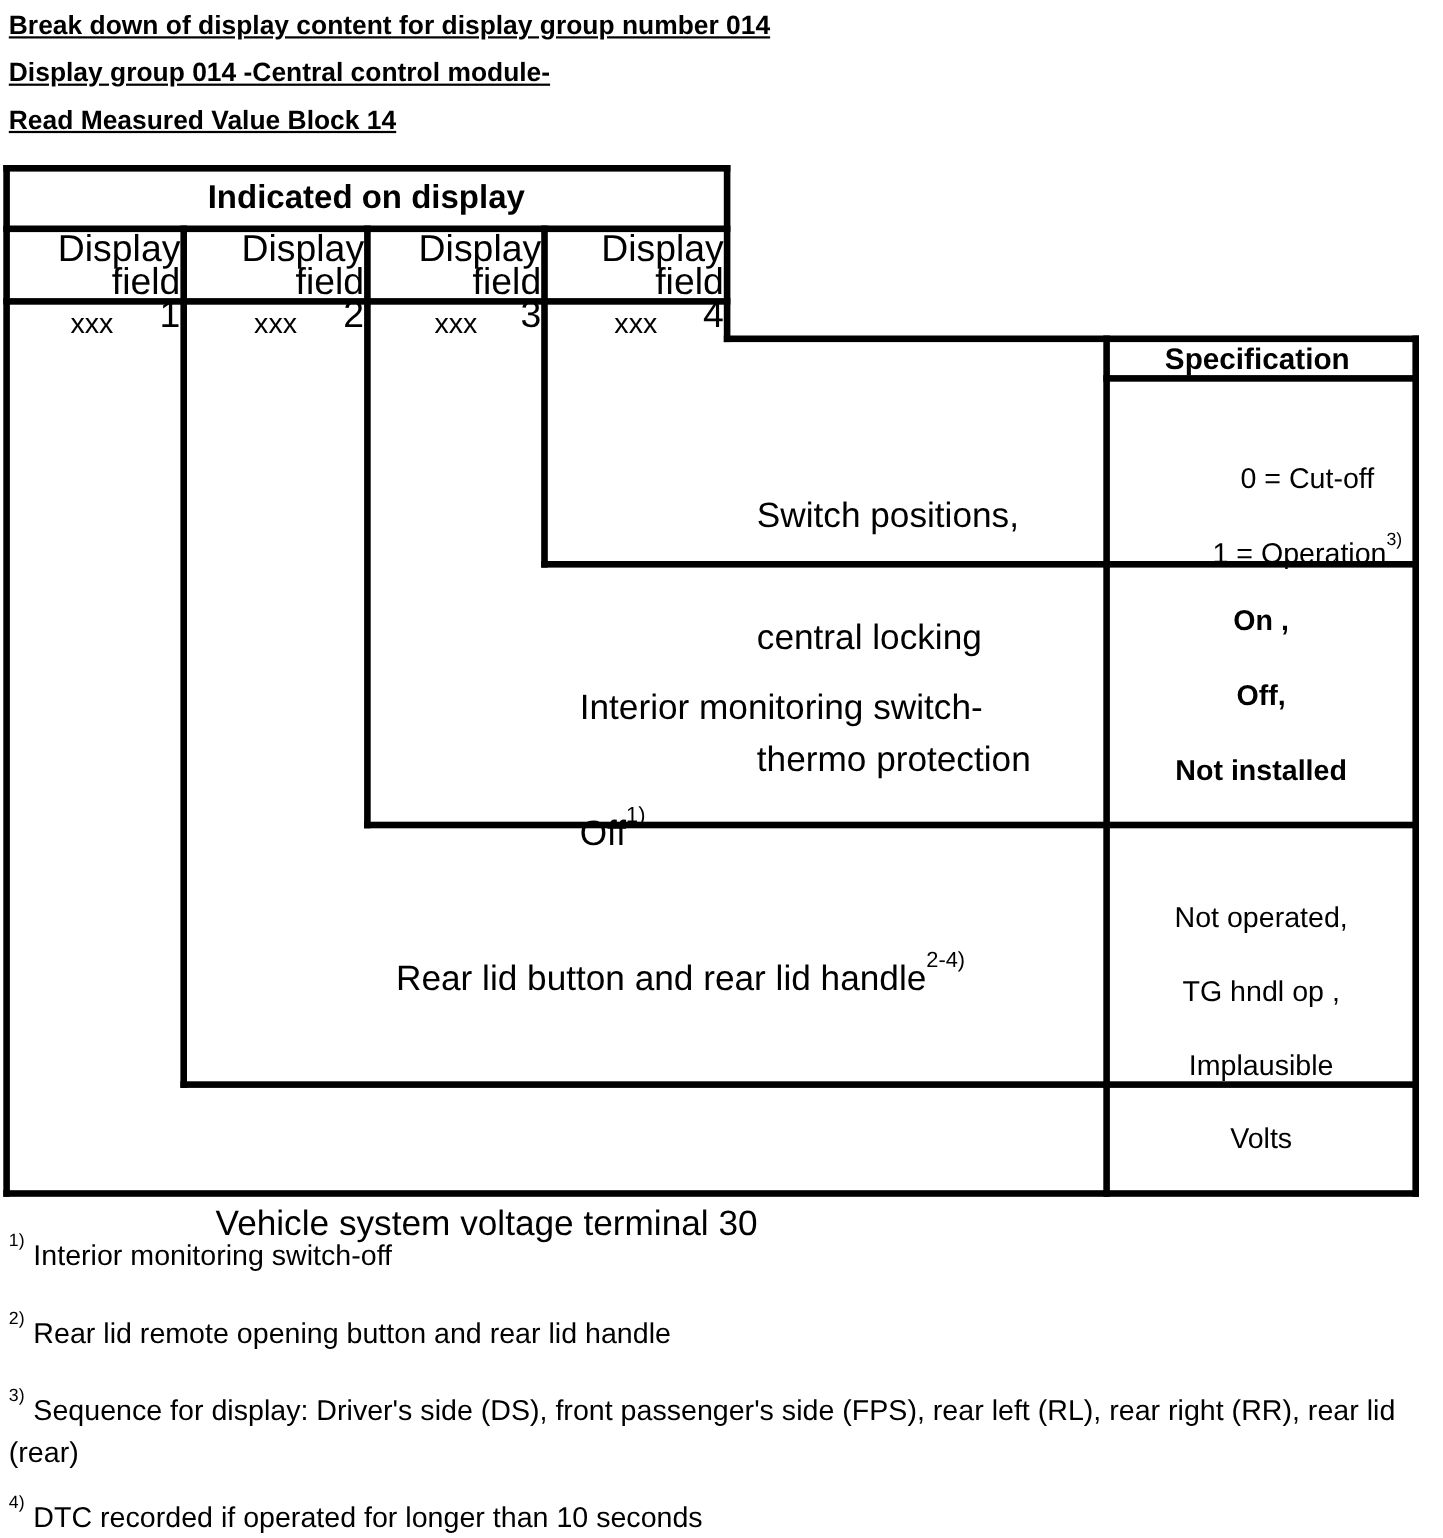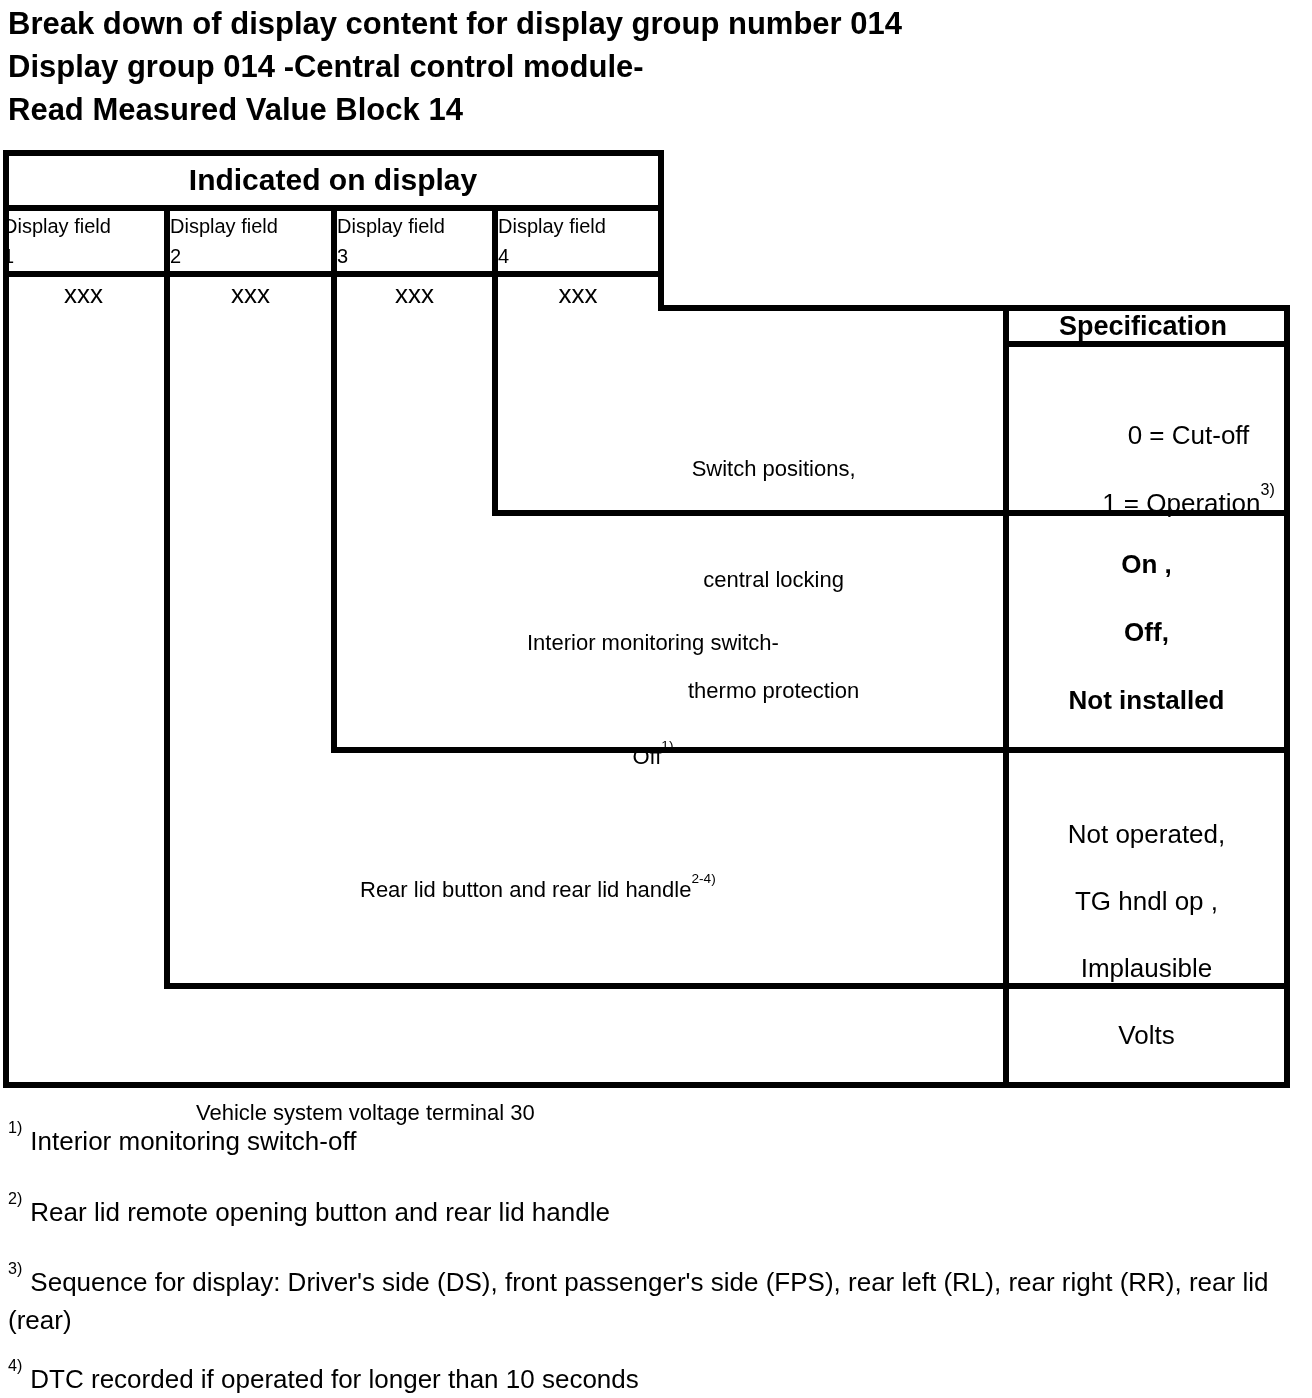--- a/index.html
+++ b/index.html
@@ -9,40 +9,40 @@
     height:1398px;
     background:#ffffff;
     color:#000000;
     font-family:"Liberation Sans", sans-serif;
     overflow:hidden;
   }
   .hl{position:absolute;height:6px;background:#000;}
   .vl{position:absolute;width:6px;background:#000;}
   .title{
     position:absolute;left:8px;top:2px;
-    font-size:31px;font-weight:bold;line-height:43px;
+    font-size:24px;font-weight:bold;line-height:43px;text-decoration:underline;
   }
   .ind-header{
     position:absolute;left:3px;top:163px;width:660px;
     text-align:center;font-size:30px;font-weight:bold;
   }
   .field-head{
     position:absolute;top:211px;height:58px;
-    text-align:left;font-size:20px;line-height:30px;
+    text-align:right;font-size:34px;line-height:30px;
   }
   .xxx{
     position:absolute;top:279px;
     text-align:center;font-size:26px;
   }
   .spec-header{
     position:absolute;left:1003px;top:311px;width:280px;
     text-align:center;font-size:27px;font-weight:bold;
   }
   .desc{
-    position:absolute;font-size:22px;line-height:37px;white-space:pre;text-align:center;
+    position:absolute;font-size:32px;line-height:37px;white-space:pre;
   }
   .speccell{
     position:absolute;left:1009px;width:275px;
     display:flex;flex-direction:column;justify-content:center;align-items:center;
     font-size:26px;line-height:68px;text-align:center;
   }
   .footnote{
     position:absolute;left:8px;width:1300px;
     font-size:26px;line-height:38px;
   }

